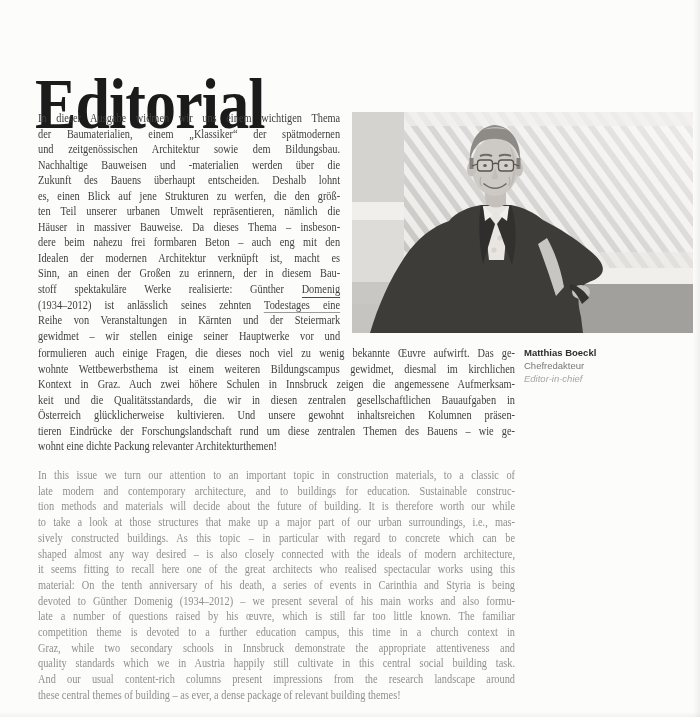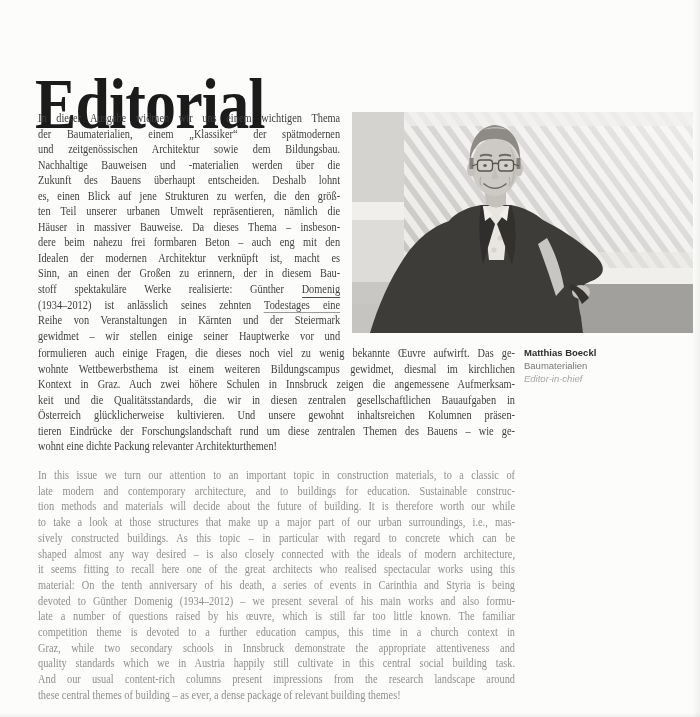--- a/index.html
+++ b/index.html
@@ -196,18 +196,18 @@
         <path fill="#e8e5e0" d="M134.5,72.8 Q143,78.6 151.5,72.8 Q143,80.5 134.5,72.8 Z"></path>
         <path stroke="#6e6a65" stroke-width="1.6" fill="none" d="M131.5,71.5 Q143,81 154.5,71.5"></path>
         <path stroke="#aeaaa5" stroke-width="1.2" fill="none" opacity="0.8" d="M129,65 Q127,70 129.5,74 M157,65 Q159,70 156.5,74"></path>
       </g>
     </g>
   </svg>
 </div>
 
 <div class="caption">
   <div class="name">Matthias Boeckl</div>
-  <div class="role-de">Baumaterialien</div>
+  <div class="role-de">Chefredakteur</div>
   <div class="role-en">Editor-in-chief</div>
 </div>
 
 <div class="edge-right"></div>
 <div class="edge-bottom"></div>
 
 </body></html>

